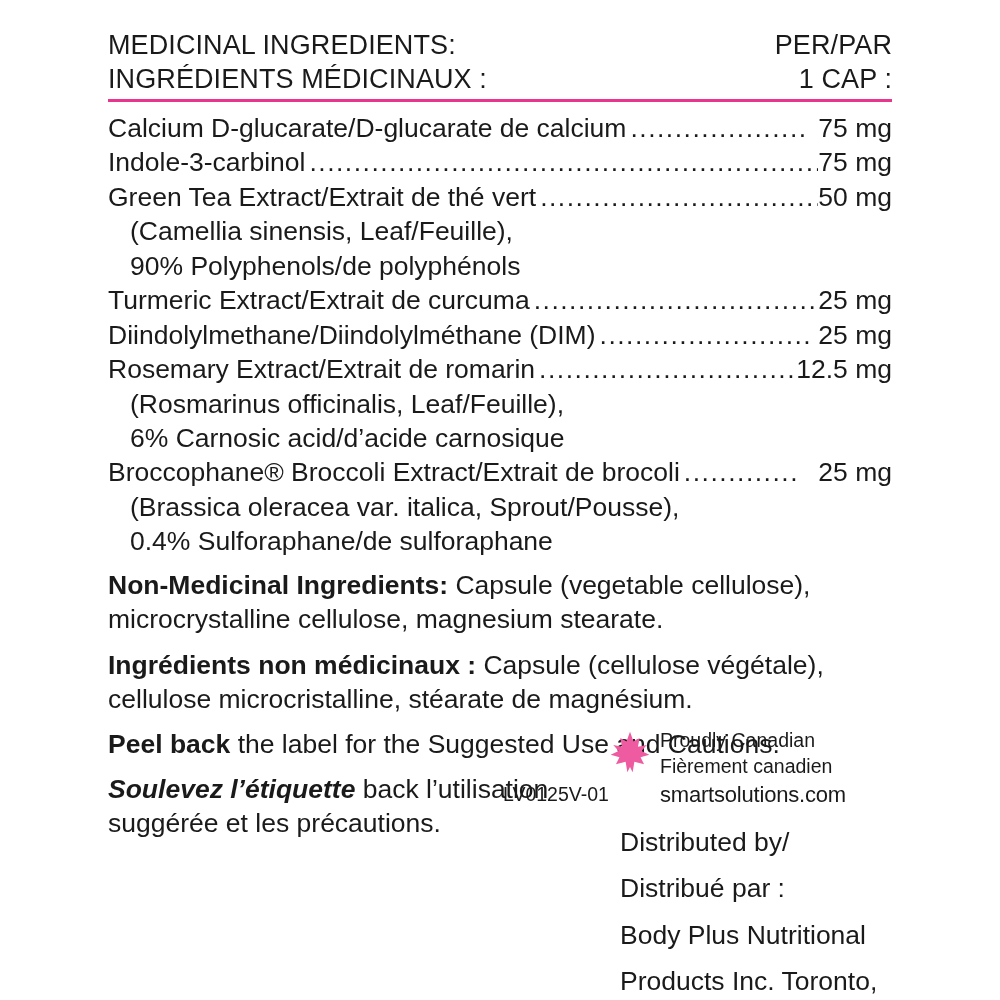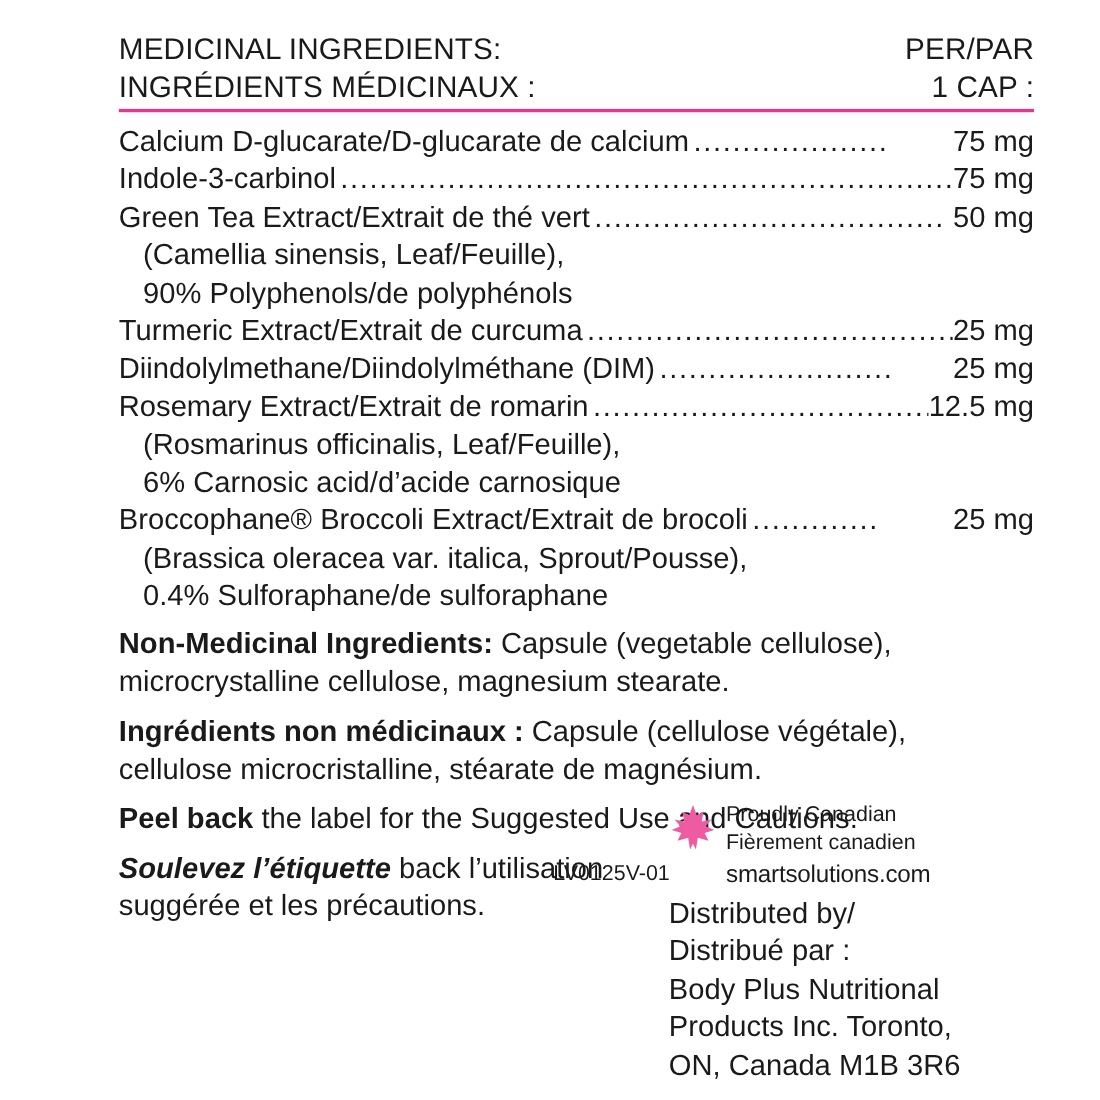--- a/index.html
+++ b/index.html
@@ -12,21 +12,21 @@
     background: #ffffff;
     font-family: "Liberation Sans", sans-serif;
     color: #1a1a1a;
     overflow: hidden;
   }
   .label {
     position: relative;
     width: 1000px;
     height: 1000px;
     box-sizing: border-box;
-    padding: 28px 60px 0 108px;
+    padding: 28px 108px 0 108px;
   }
 
   
   .header {
     display: flex;
     justify-content: space-between;
     align-items: flex-start;
     font-size: 27px;
     line-height: 1.26;
     letter-spacing: 0.1px;
@@ -140,21 +140,21 @@
     top: 55px;
     font-size: 19.5px;
   }
   .distributed {
     position: absolute;
     left: 500px;
     top: 85px;
     font-size: 26.5px;
     line-height: 1.30;
   }
-  .distributed p { margin: 0; }
+  .distributed p { margin: 12px; }
 </style>
 </head>
 <body>
 
 <div class="label">
 
   <div class="header">
     <div class="header-left">
       <div>MEDICINAL INGREDIENTS:</div>
       <div>INGRÉDIENTS MÉDICINAUX :</div>

